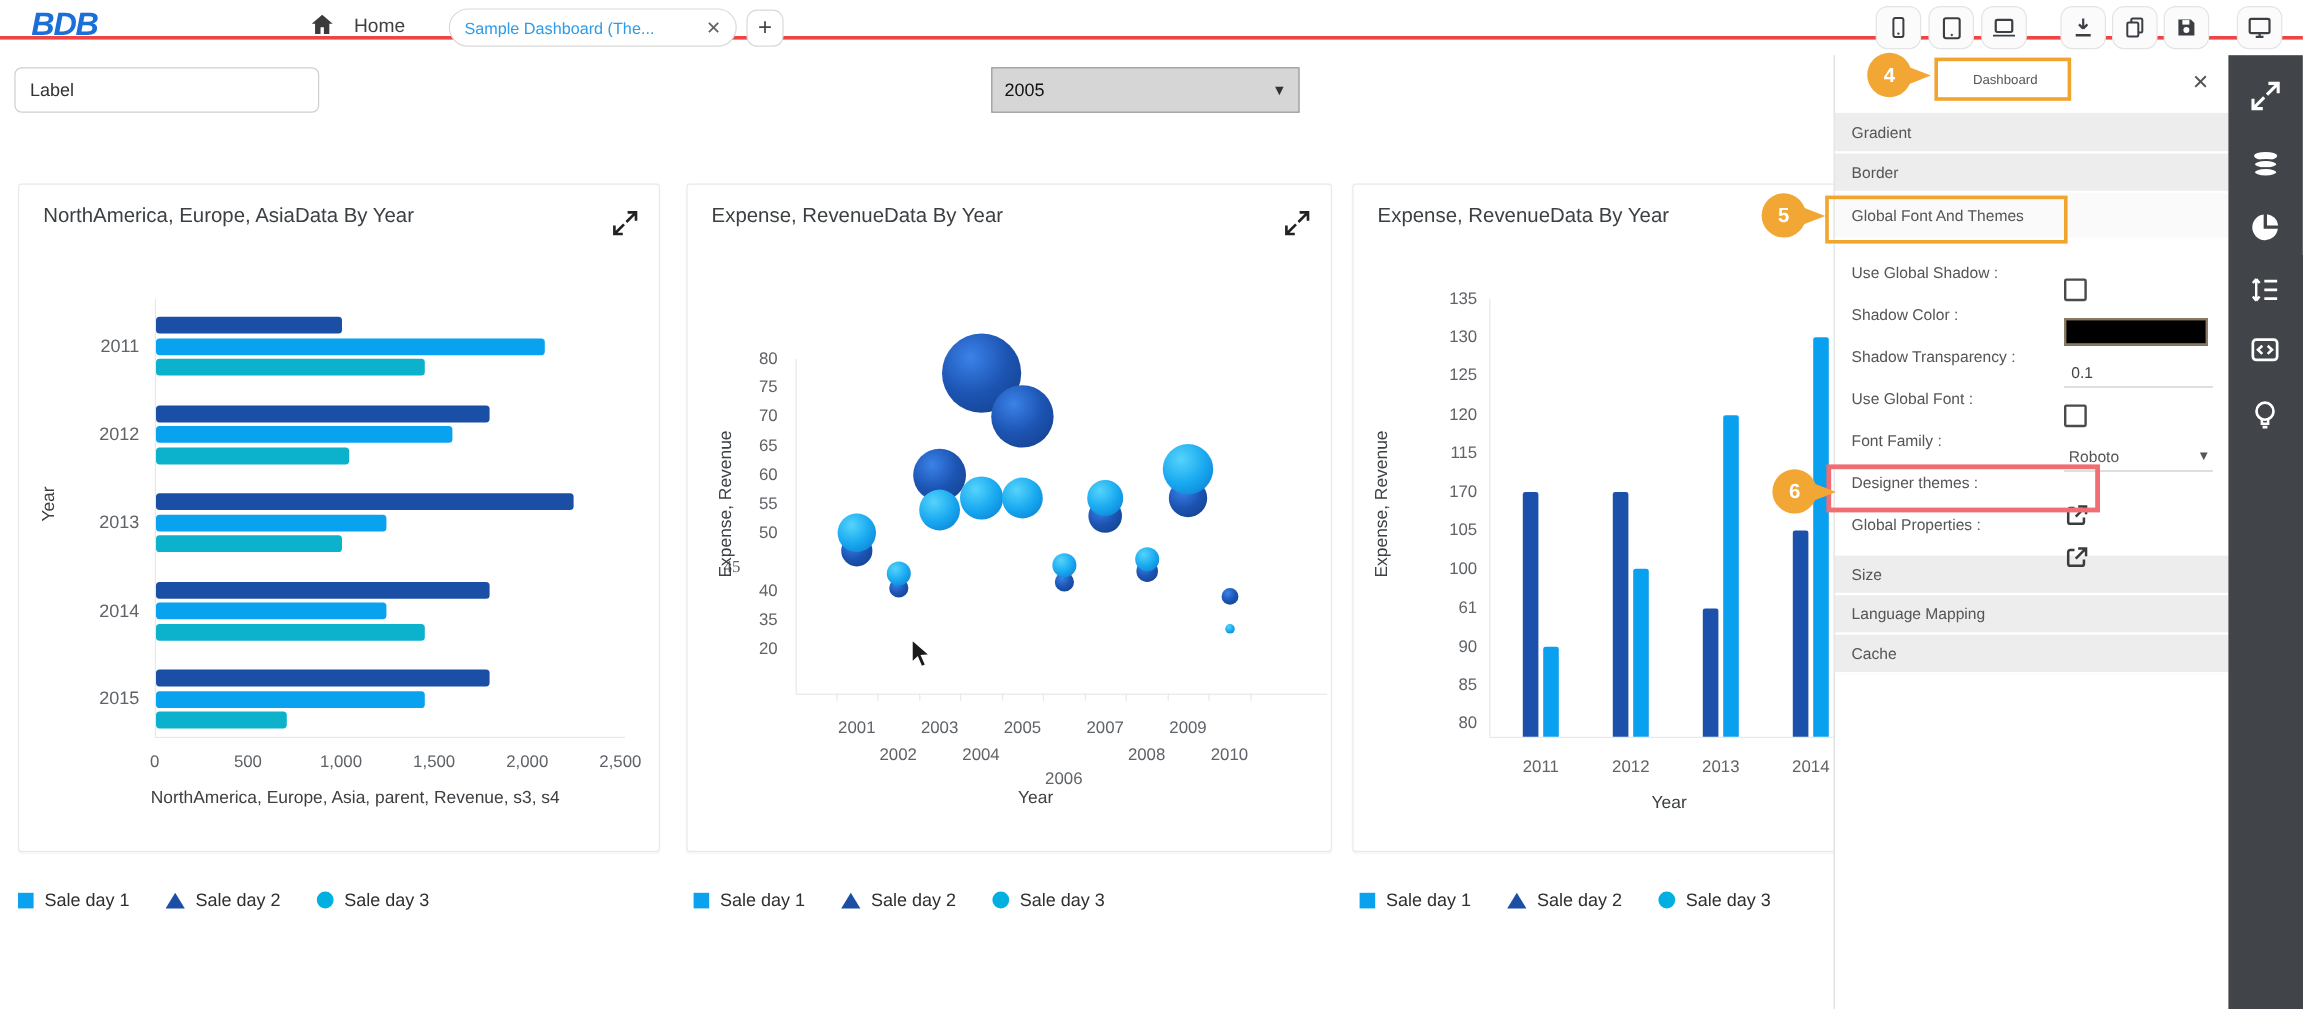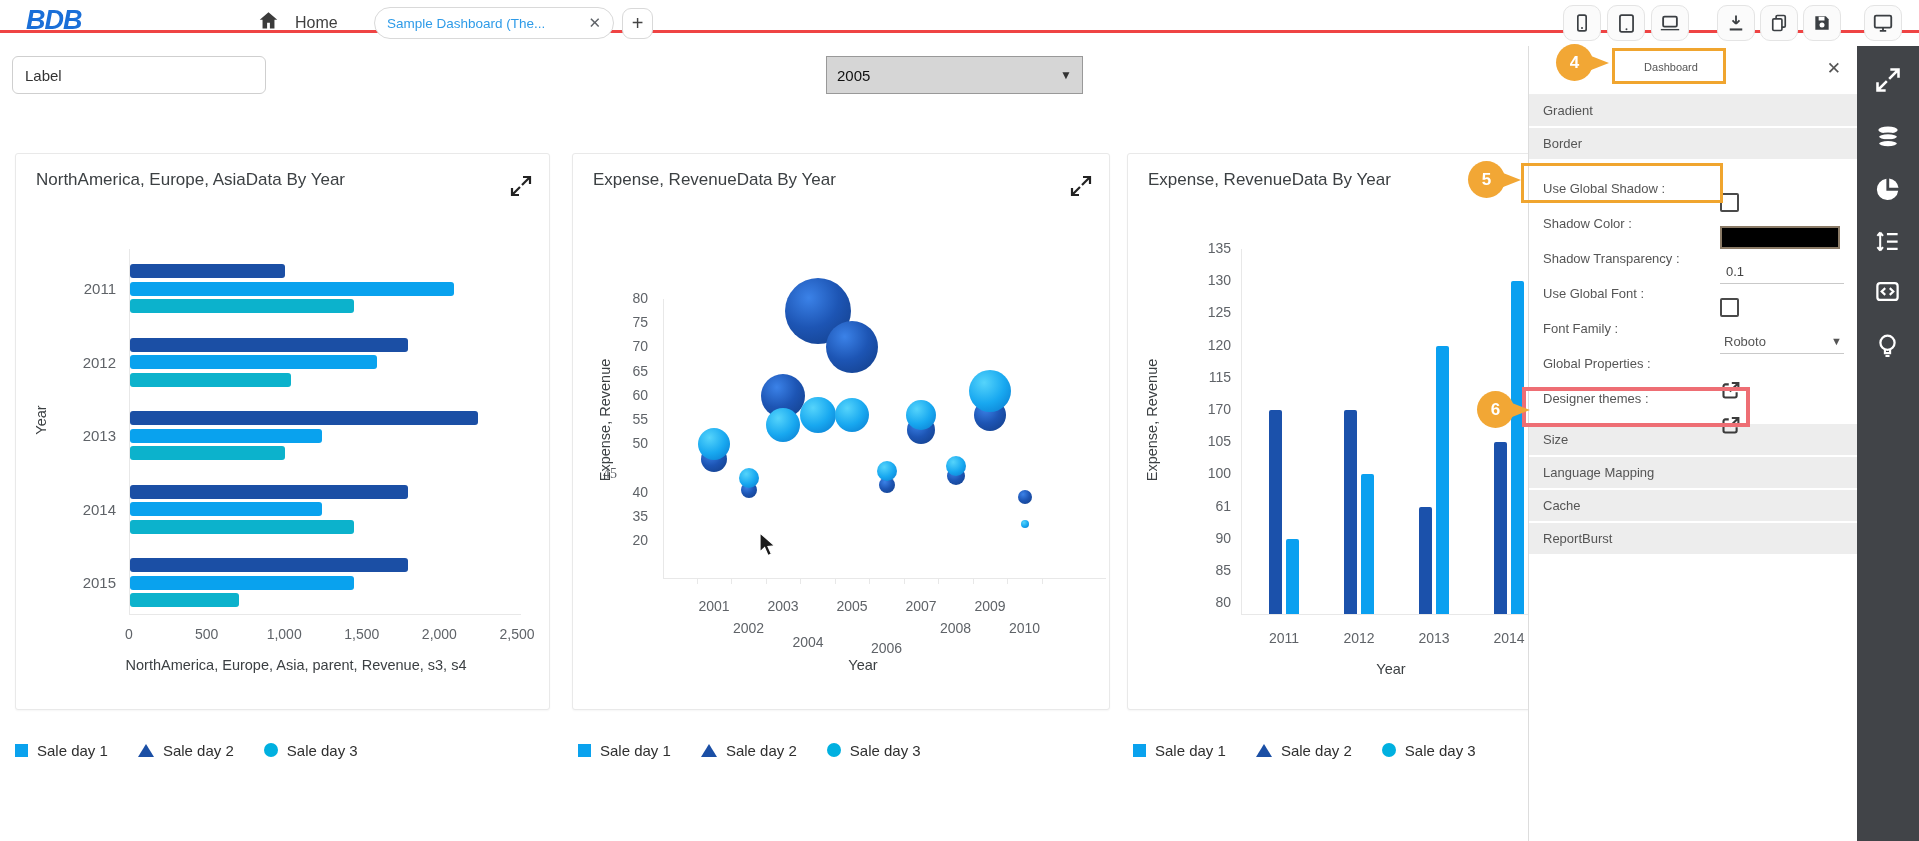--- a/index.html
+++ b/index.html
@@ -233,21 +233,21 @@
       <div class="tick" style="left: 30px; top: 312px; width: 45px; text-align: left; font-family: Liberation Serif, serif;">45</div>
       <div class="tick" style="left: 30px; top: 329.6px; width: 45px; text-align: right;">40</div>
       <div class="tick" style="left: 30px; top: 353.8px; width: 45px; text-align: right;">35</div>
       <div class="tick" style="left: 30px; top: 378px; width: 45px; text-align: right;">20</div>
       <div class="tick" style="left: 116px; top: 444px; width: 50px; text-align: center;">2001</div>
       <div class="tick" style="left: 185px; top: 444px; width: 50px; text-align: center;">2003</div>
       <div class="tick" style="left: 254px; top: 444px; width: 50px; text-align: center;">2005</div>
       <div class="tick" style="left: 323px; top: 444px; width: 50px; text-align: center;">2007</div>
       <div class="tick" style="left: 392px; top: 444px; width: 50px; text-align: center;">2009</div>
       <div class="tick" style="left: 150.5px; top: 466px; width: 50px; text-align: center;">2002</div>
-      <div class="tick" style="left: 219.5px; top: 466px; width: 50px; text-align: left; margin-top: 14px;">2004</div>
+      <div class="tick" style="left: 219.5px; top: 466px; width: 50px; text-align: center;">2004</div>
       <div class="tick" style="left: 288.5px; top: 466px; width: 50px; text-align: center; margin-top: 20px;">2006</div>
       <div class="tick" style="left: 357.5px; top: 466px; width: 50px; text-align: center;">2008</div>
       <div class="tick" style="left: 426.5px; top: 466px; width: 50px; text-align: center;">2010</div>
       <div class="bubble dark" style="left: 128px; top: 291.72px; width: 26px; height: 26px;"></div>
       <div class="bubble dark" style="left: 167.5px; top: 328.18px; width: 16px; height: 16px;"></div>
       <div class="bubble dark" style="left: 188px; top: 219.8px; width: 44px; height: 44px;"></div>
       <div class="bubble dark" style="left: 211.5px; top: 124.1px; width: 66px; height: 66px;"></div>
       <div class="bubble dark" style="left: 253px; top: 167.4px; width: 52px; height: 52px;"></div>
       <div class="bubble dark" style="left: 305.5px; top: 323.34px; width: 16px; height: 16px;"></div>
       <div class="bubble dark" style="left: 334px; top: 261.68px; width: 28px; height: 28px;"></div>
@@ -346,20 +346,21 @@
     </div>
   </div>
 
 <div id="panel">
   <div id="panel-header">
     <div id="panel-title">Dashboard</div>
     <div id="panel-close">✕</div>
   </div>
   <div class="p-row">Gradient</div>
   <div class="p-row">Border</div>
+  <div class="p-row active" style="height:39px">Global Font And Themes</div>
 
   <div class="set-area">
     <div class="set-row">
       <span>Use Global Shadow :</span>
       <span class="ctl checkbox"></span>
     </div>
     <div class="set-row">
       <span>Shadow Color :</span>
       <span class="ctl swatch"></span>
     </div>
@@ -369,46 +370,45 @@
     </div>
     <div class="set-row">
       <span>Use Global Font :</span>
       <span class="ctl checkbox"></span>
     </div>
     <div class="set-row">
       <span>Font Family :</span>
       <span class="ctl sel-val">
         <span class="tx">Roboto</span>
         <span class="chev">▼</span>
+      </span>
+    </div>
+    <div class="set-row">
+      <span>Designer themes :</span>
+      <span class="ctl" style="top:6px">
+        <svg width="21" height="21" viewBox="0 0 24 24">
+            <path d="M10 5H6a2 2 0 0 0-2 2v11a2 2 0 0 0 2 2h11a2 2 0 0 0 2-2v-4" fill="none" stroke="#3b3b3b" stroke-width="2.4"></path>
+            <path d="M13.5 3.5H21v7.5M20.2 4.2l-9 9" fill="none" stroke="#3b3b3b" stroke-width="2.4"></path>
+          </svg>
       </span>
     </div>
     <div class="set-row">
       <span>Global Properties :</span>
       <span class="ctl" style="top:6px">
         <svg width="21" height="21" viewBox="0 0 24 24">
             <path d="M10 5H6a2 2 0 0 0-2 2v11a2 2 0 0 0 2 2h11a2 2 0 0 0 2-2v-4" fill="none" stroke="#3b3b3b" stroke-width="2.4"></path>
             <path d="M13.5 3.5H21v7.5M20.2 4.2l-9 9" fill="none" stroke="#3b3b3b" stroke-width="2.4"></path>
           </svg>
       </span>
     </div>
-    <div class="set-row">
-      <span>Designer themes :</span>
-      <span class="ctl" style="top:6px">
-        <svg width="21" height="21" viewBox="0 0 24 24">
-            <path d="M10 5H6a2 2 0 0 0-2 2v11a2 2 0 0 0 2 2h11a2 2 0 0 0 2-2v-4" fill="none" stroke="#3b3b3b" stroke-width="2.4"></path>
-            <path d="M13.5 3.5H21v7.5M20.2 4.2l-9 9" fill="none" stroke="#3b3b3b" stroke-width="2.4"></path>
-          </svg>
-      </span>
-    </div>
   </div>
 
   <div class="p-row">Size</div>
   <div class="p-row">Language Mapping</div>
   <div class="p-row">Cache</div>
-  <div class="p-row">ReportBurst</div>
 </div>
 
 <div id="toolbar">
   <div class="tool-ic" style="top:20px">
     <svg width="28" height="28" viewBox="0 0 24 24">
         <path d="M14 3h7v7M21 3l-8 8M10 21H3v-7M3 21l8-8" fill="none" stroke="#fff" stroke-width="2.2"></path>
       </svg>
   </div>
   <div class="tool-ic" style="top:78px">
     <svg width="28" height="28" viewBox="0 0 24 24">

